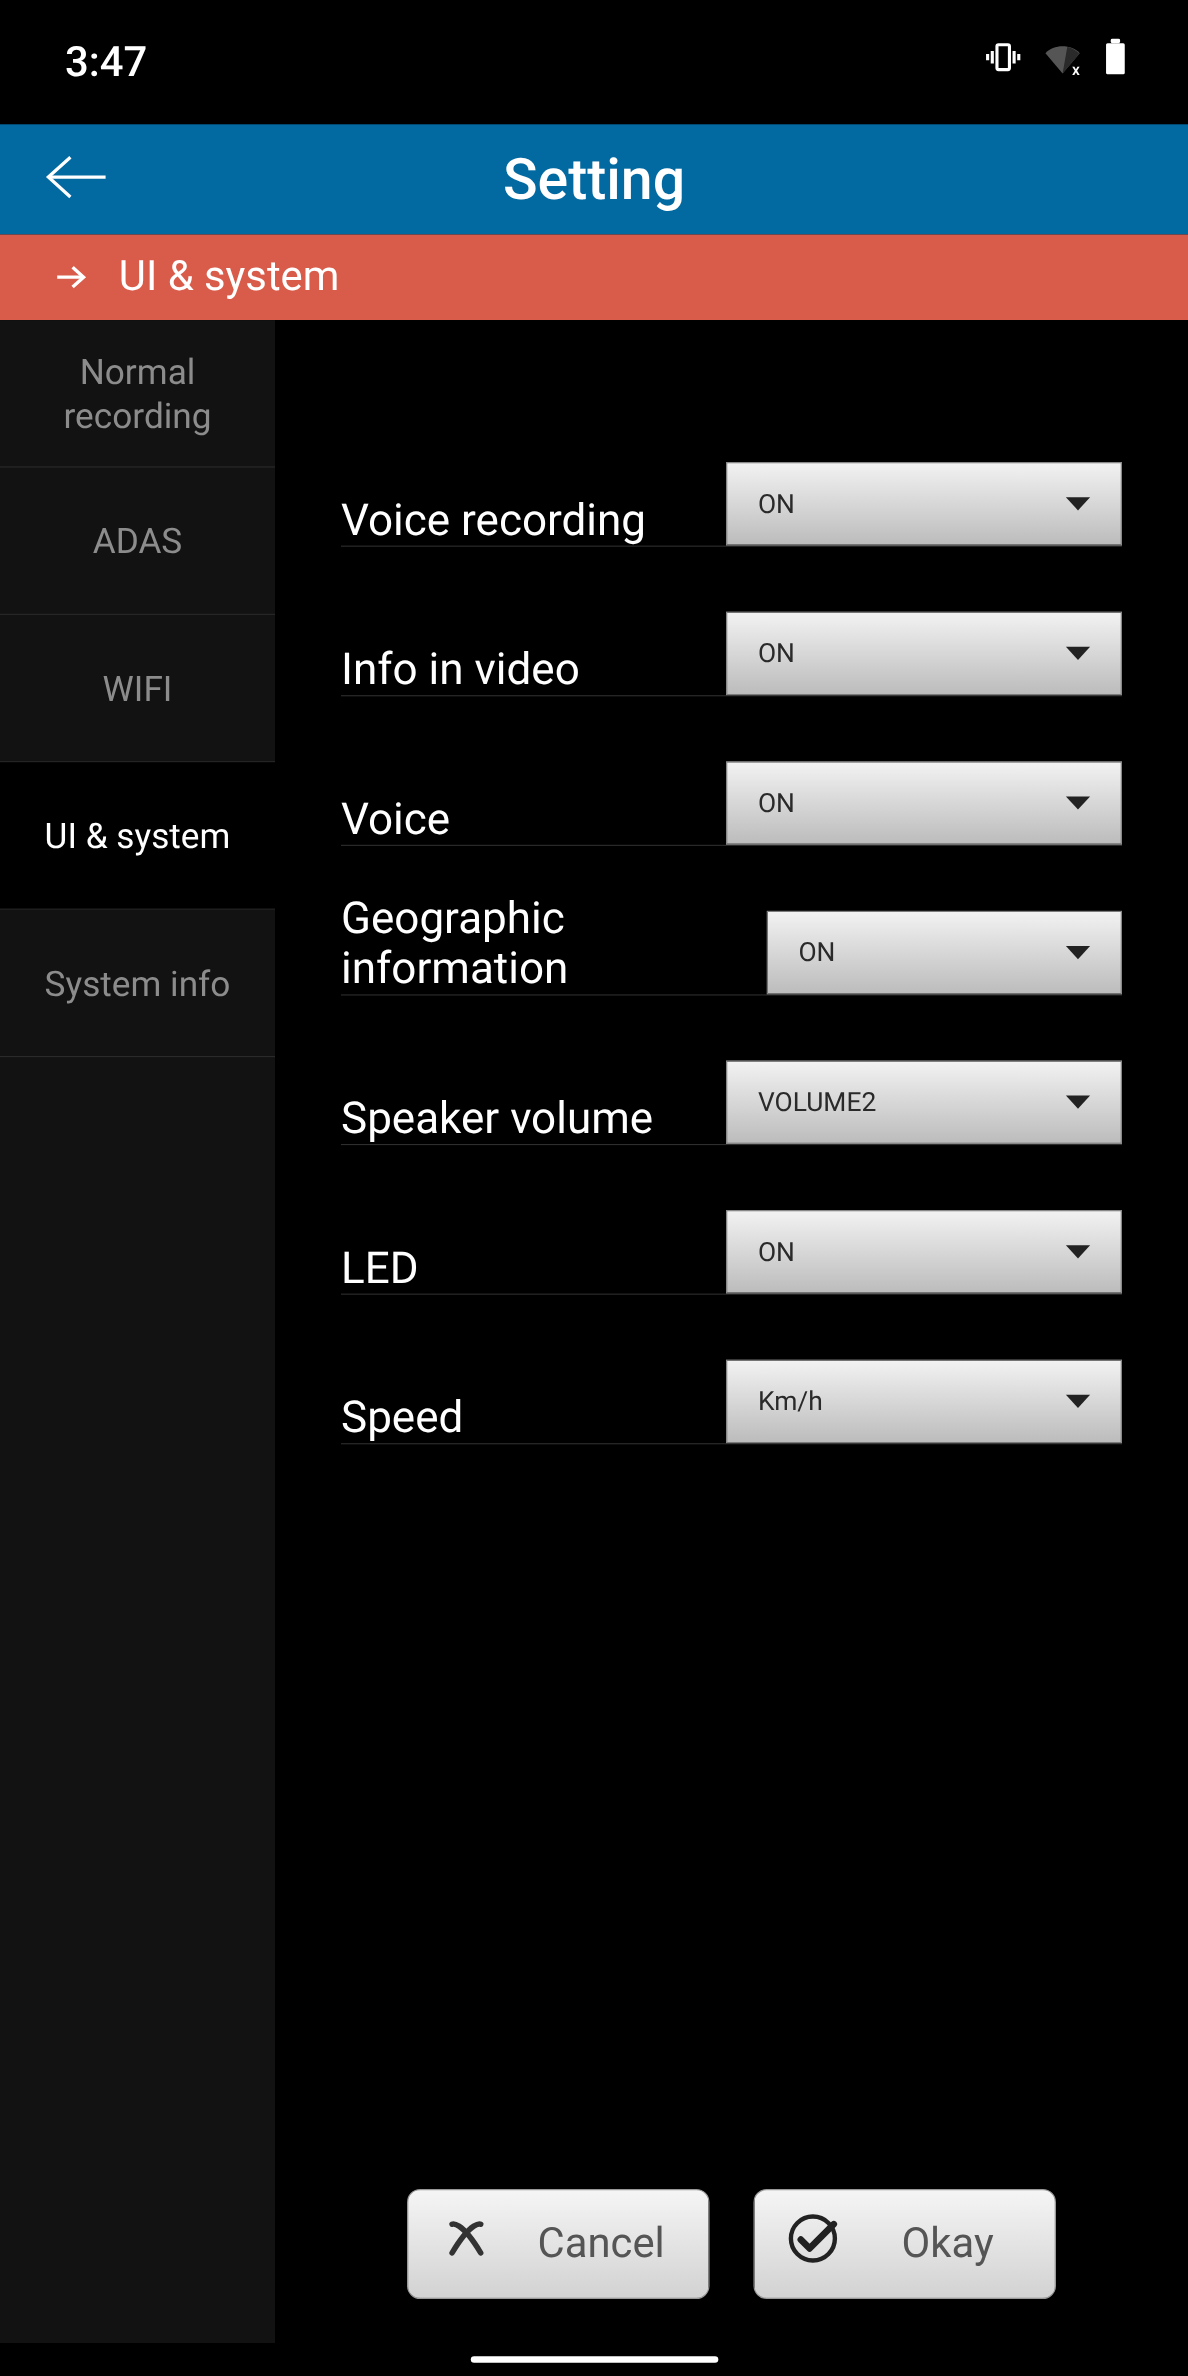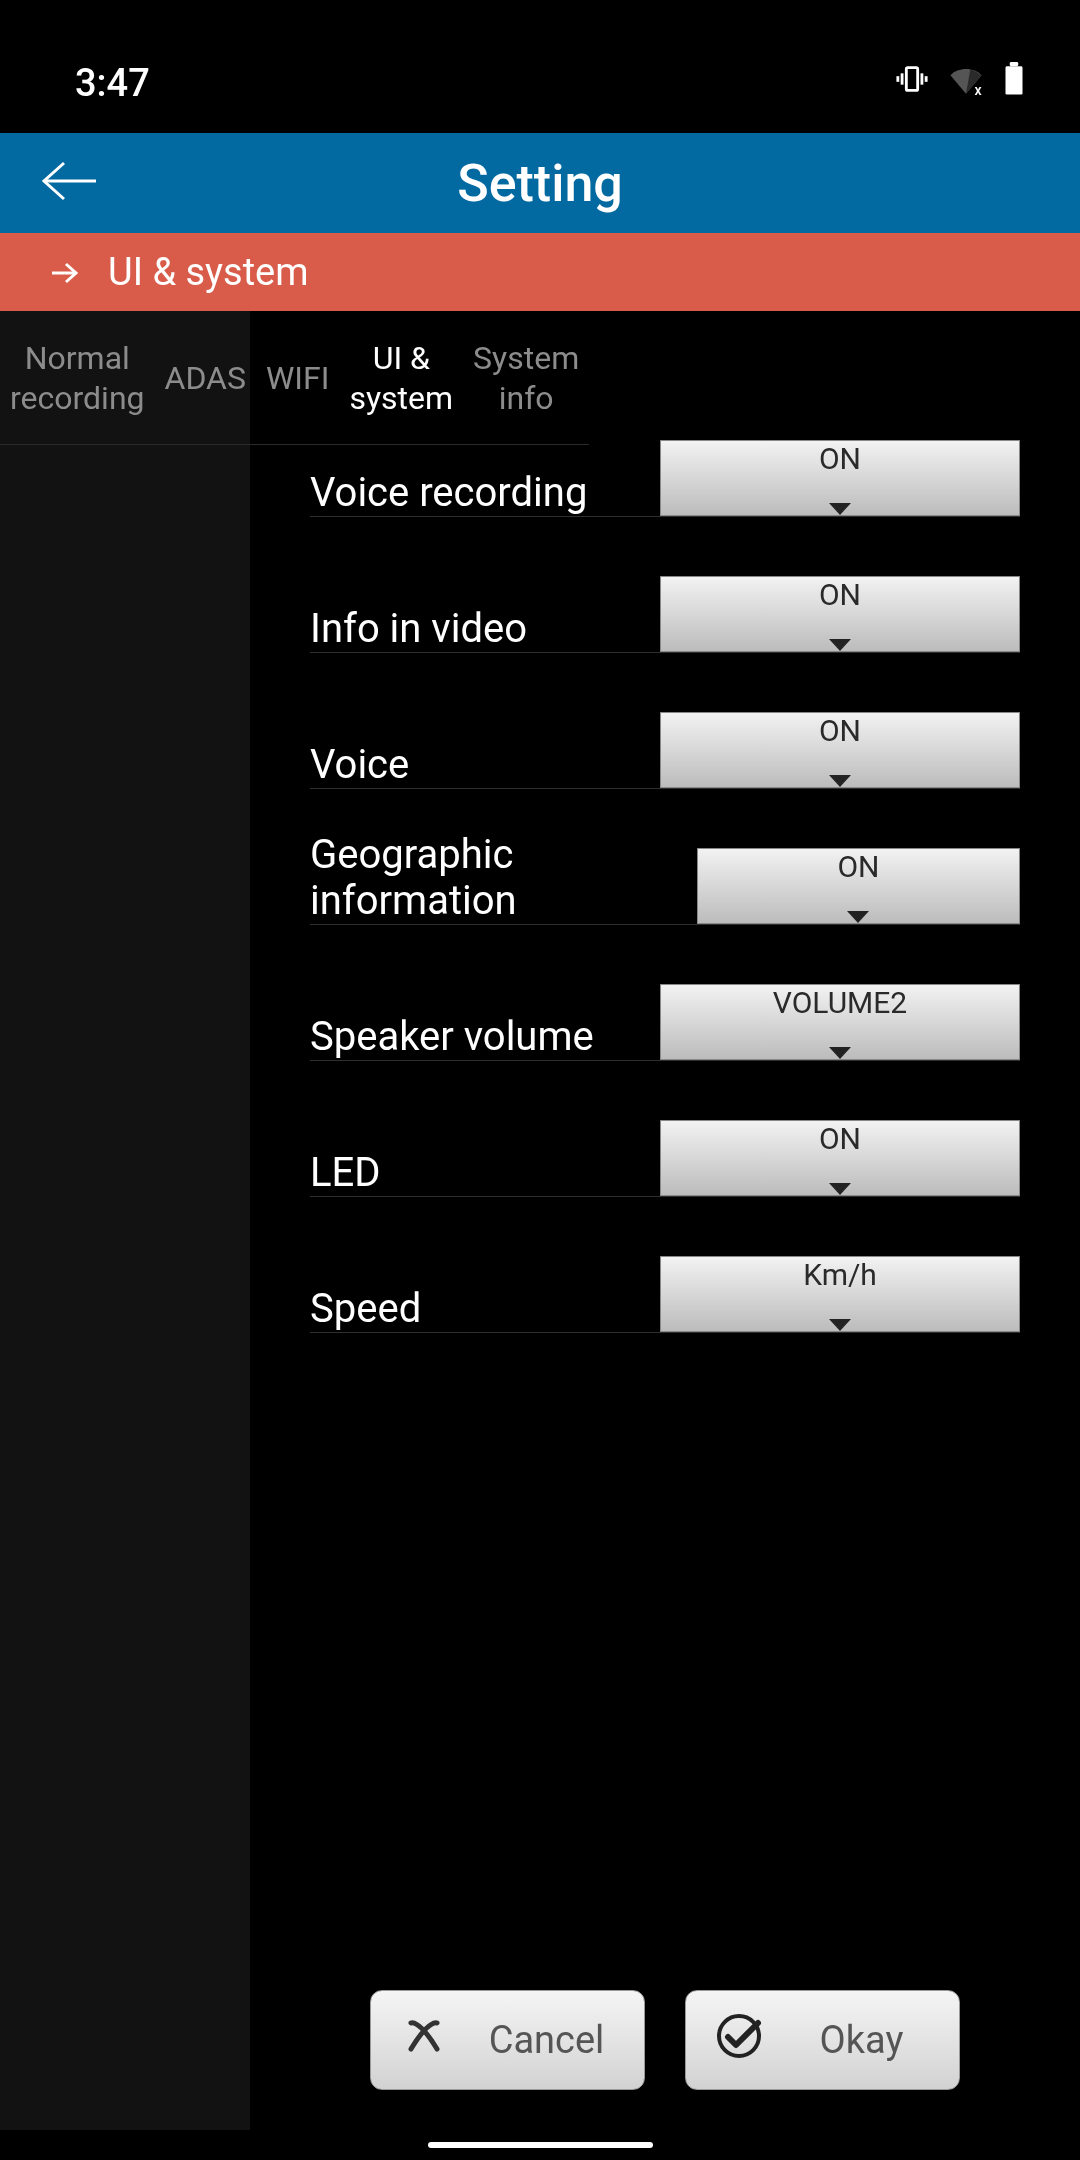--- a/index.html
+++ b/index.html
@@ -14,29 +14,28 @@
   .viewport {
     width: 1080px;
     height: 2160px;
     display: flex;
     flex-direction: column;
     background: #000;
   }
 
   
   .status-bar {
-    height: 101px;
+    height: 113px;
     display: flex;
     align-items: center;
     justify-content: space-between;
-    padding: 0 55px 0 75px;
+    padding: 0 55px 0 59px;
     color: #fff;
     font-size: 38px;
     font-weight: 500;
-    margin-top: 32px;
   }
   .status-right {
     display: flex;
     align-items: center;
     gap: 20px;
   }
 
   
   .header {
     height: 100px;
@@ -76,20 +75,21 @@
     flex: 1;
     display: flex;
     background: #000;
   }
 
   
   .sidebar {
     width: 250px;
     background: #121212;
     display: flex;
+    flex-direction: column;
   }
   .sidebar-item {
     height: 134px;
     display: flex;
     align-items: center;
     justify-content: center;
     text-align: center;
     font-size: 32px;
     color: #8c8c8c;
     border-bottom: 1px solid #2a2a2a;
@@ -152,22 +152,21 @@
   .dropdown {
     width: 360px;
     height: 76px;
     background: linear-gradient(#f2f2f2, #bcbcbc);
     border: 1px solid #888;
     display: flex;
     align-items: center;
     justify-content: space-between;
     padding: 0 28px;
     color: #2a2a2a;
-    font-size: 30px;
-    flex-direction: column;
+    font-size: 24px;
   }
   .dropdown .caret {
     width: 0; height: 0;
     border-left: 11px solid transparent;
     border-right: 11px solid transparent;
     border-top: 12px solid #222;
   }
 
   
   .footer {

